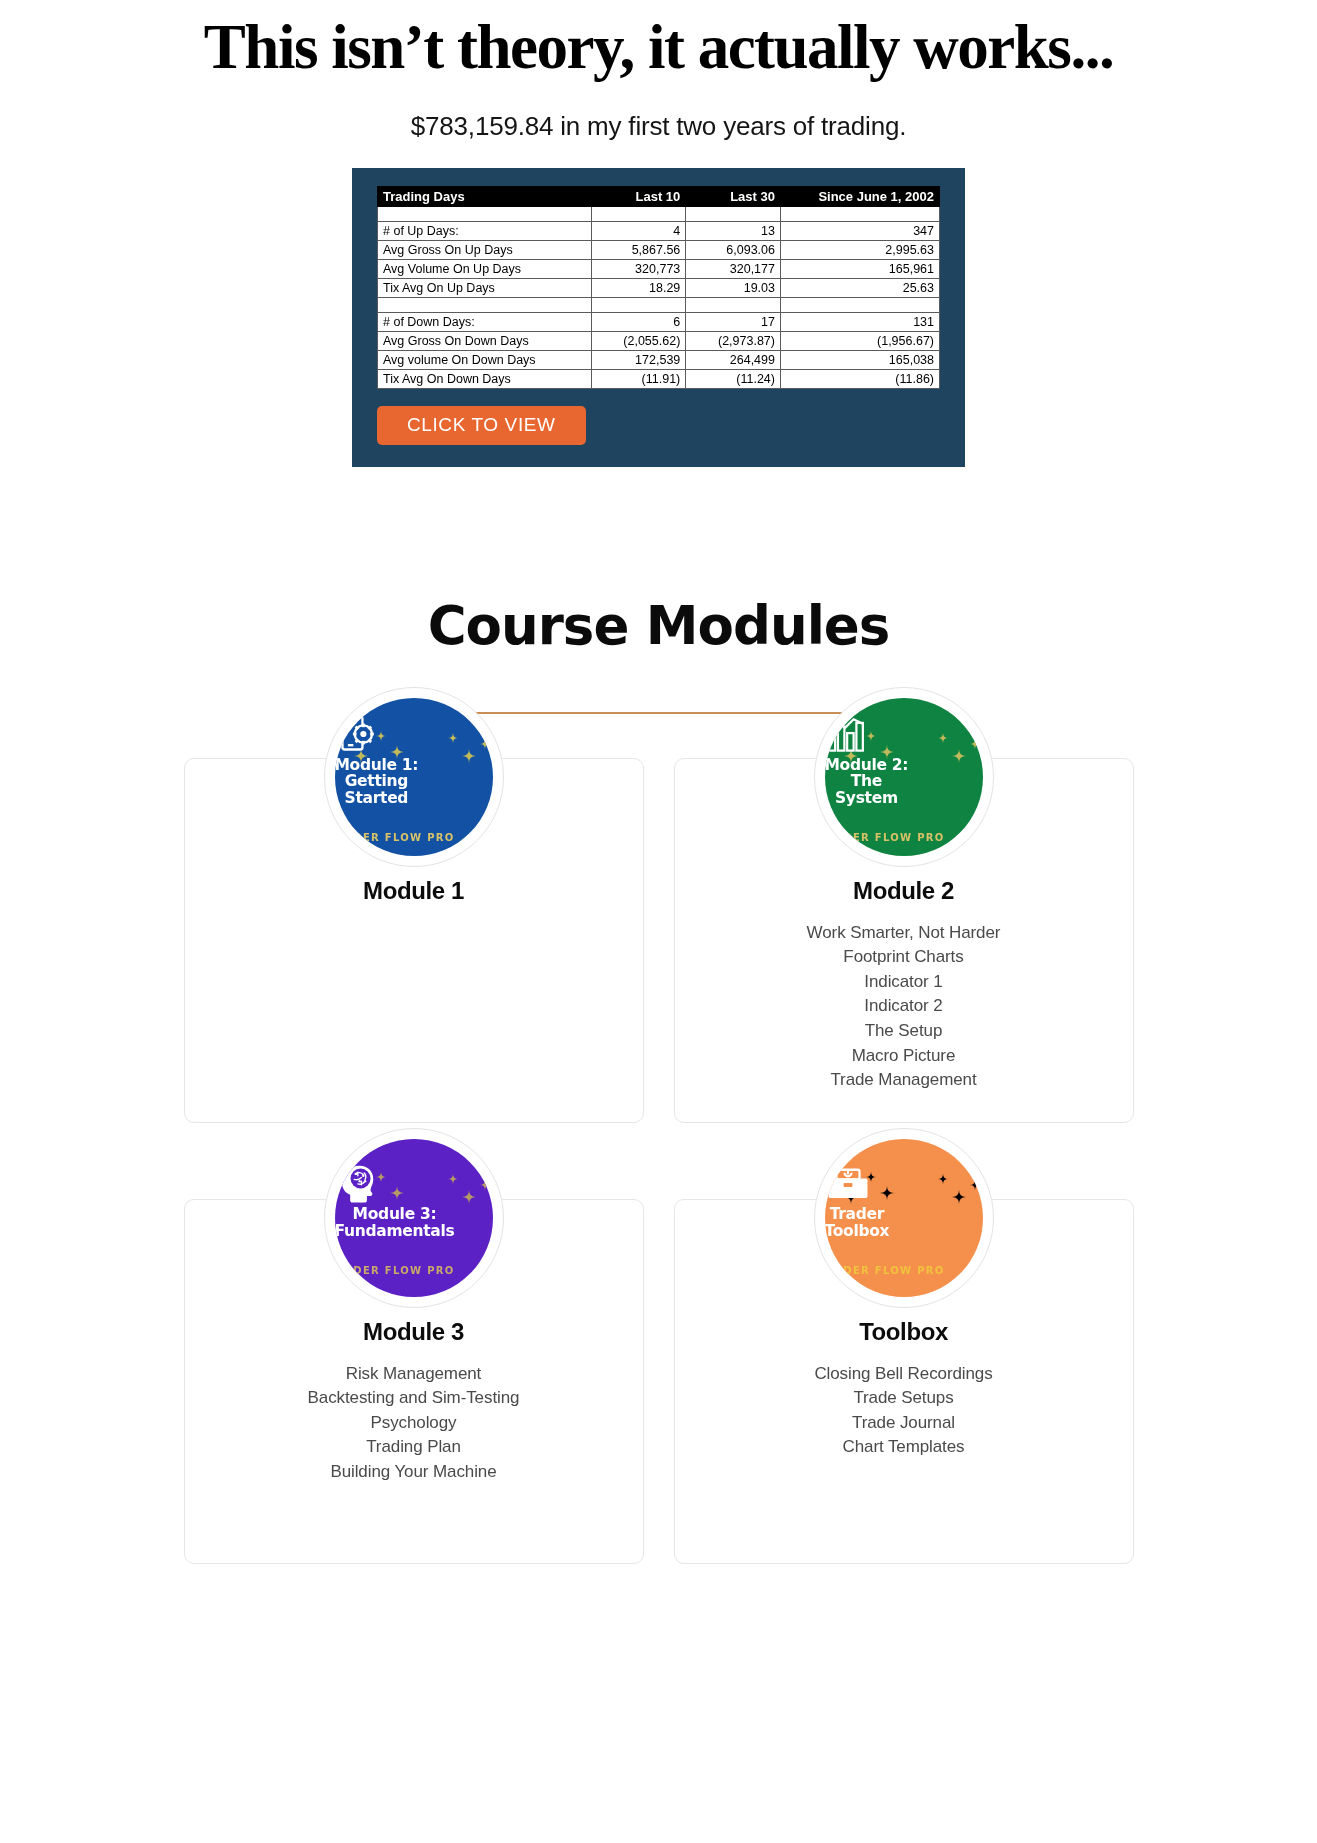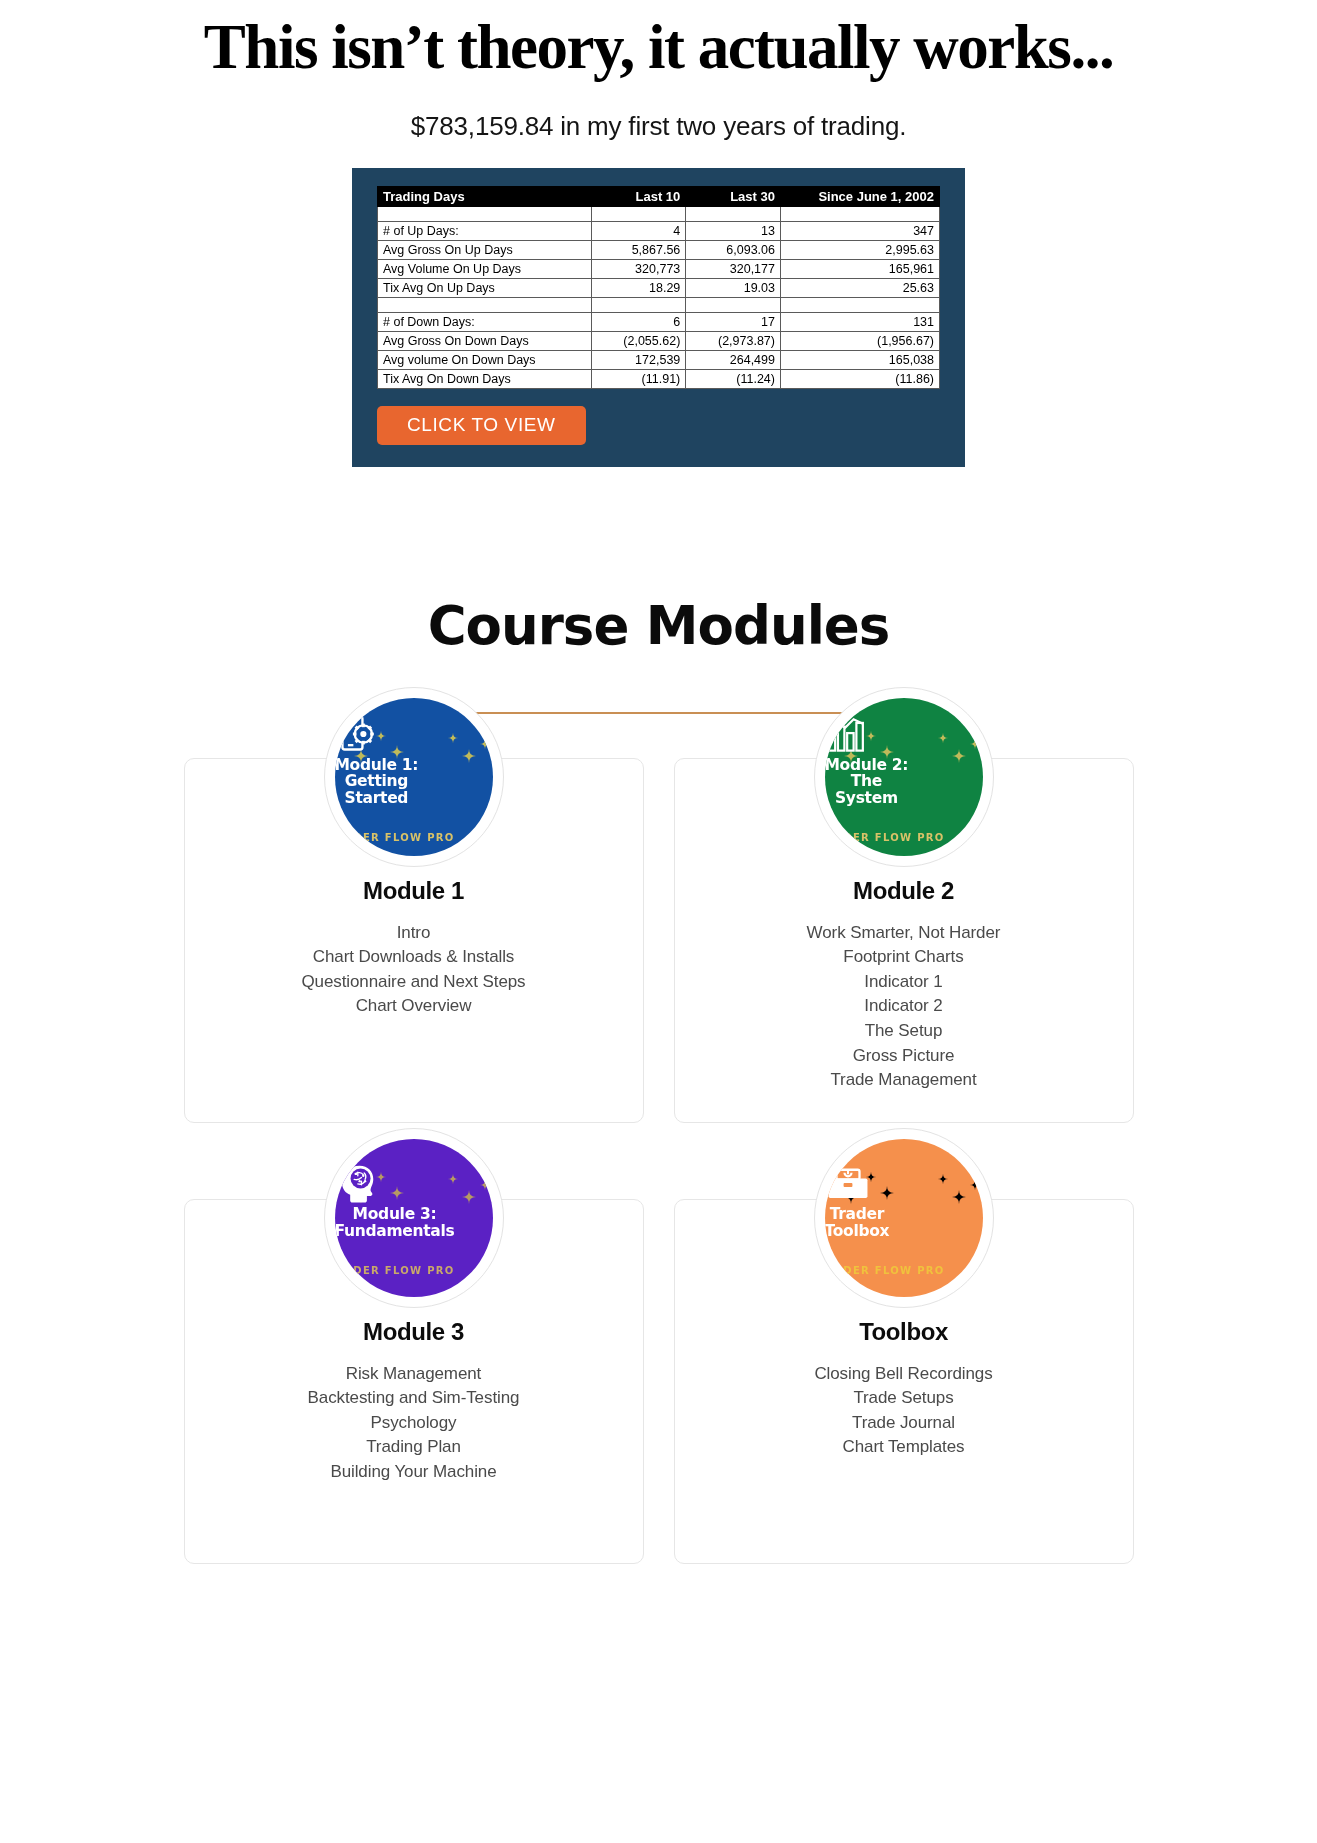--- a/index.html
+++ b/index.html
@@ -366,26 +366,20 @@
           </div>
           <div class="b-title">
             <div>Module 1:</div>
             <div>Getting</div>
             <div>Started</div>
           </div>
           <div class="b-brand" style="color: rgb(216, 194, 104);">ORDER FLOW PRO</div>
         </div>
       </div>
       <div class="card-title">Module 1</div>
-      <ul class="card-list">
-        <li>Intro</li>
-        <li>Chart Downloads &amp; Installs</li>
-        <li>Questionnaire and Next Steps</li>
-        <li>Chart Overview</li>
-      </ul>
     </div>
     <div class="card">
       <div class="badge-holder">
         <div class="badge" style="background: rgb(15, 131, 66);">
           <div class="sparkles"><svg viewBox="0 0 158 60" width="158" height="60" aria-hidden="true">
               <path d="M26 33 Q26 40 33 40 Q26 40 26 47 Q26 40 19 40 Q26 40 26 33Z" fill="#c0ba5a"></path>
               <path d="M46 14.8 Q46 20 51.2 20 Q46 20 46 25.2 Q46 20 40.8 20 Q46 20 46 14.8Z" fill="#c0ba5a"></path>
               <path d="M62 29 Q62 36 69 36 Q62 36 62 43 Q62 36 55 36 Q62 36 62 29Z" fill="#c0ba5a"></path>
               <path d="M118 16.8 Q118 22 123.2 22 Q118 22 118 27.2 Q118 22 112.8 22 Q118 22 118 16.8Z" fill="#c0ba5a"></path>
               <path d="M134 33 Q134 40 141 40 Q134 40 134 47 Q134 40 127 40 Q134 40 134 33Z" fill="#c0ba5a"></path>
@@ -410,21 +404,21 @@
           <div class="b-brand" style="color: rgb(216, 194, 104);">ORDER FLOW PRO</div>
         </div>
       </div>
       <div class="card-title">Module 2</div>
       <ul class="card-list">
         <li>Work Smarter, Not Harder</li>
         <li>Footprint Charts</li>
         <li>Indicator 1</li>
         <li>Indicator 2</li>
         <li>The Setup</li>
-        <li>Gross Picture</li>
+        <li>Macro Picture</li>
         <li>Trade Management</li>
       </ul>
     </div>
     <div class="card">
       <div class="badge-holder">
         <div class="badge" style="background: rgb(91, 33, 196);">
           <div class="sparkles"><svg viewBox="0 0 158 60" width="158" height="60" aria-hidden="true">
               <path d="M26 33 Q26 40 33 40 Q26 40 26 47 Q26 40 19 40 Q26 40 26 33Z" fill="#b79a63"></path>
               <path d="M46 14.8 Q46 20 51.2 20 Q46 20 46 25.2 Q46 20 40.8 20 Q46 20 46 14.8Z" fill="#b79a63"></path>
               <path d="M62 29 Q62 36 69 36 Q62 36 62 43 Q62 36 55 36 Q62 36 62 29Z" fill="#b79a63"></path>

